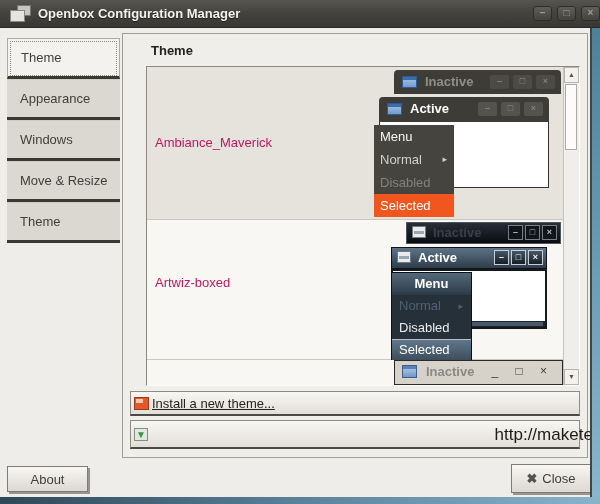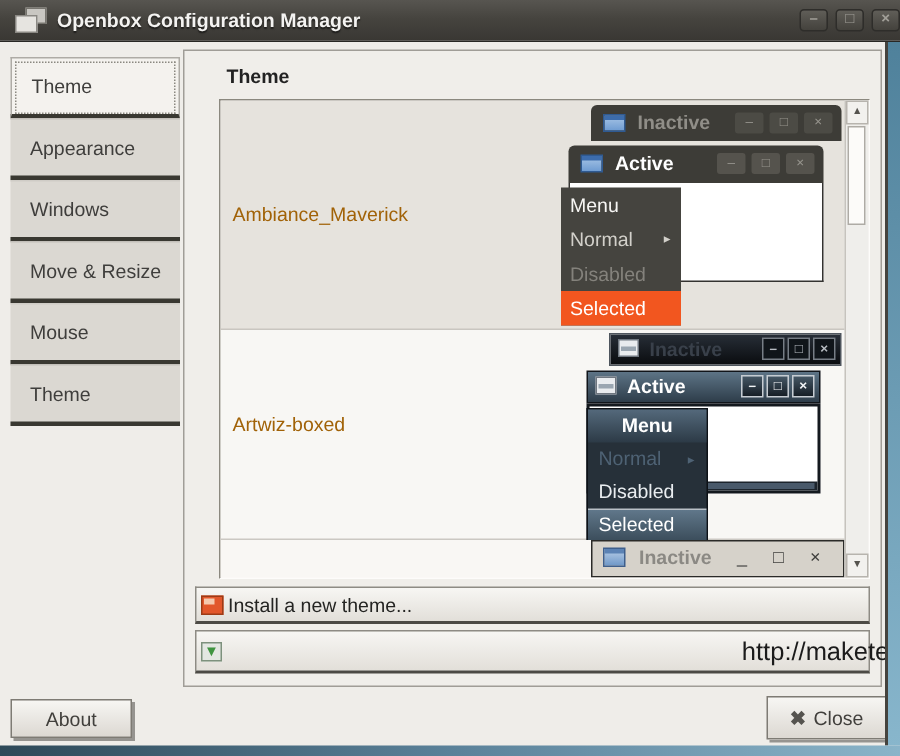--- a/index.html
+++ b/index.html
@@ -39,21 +39,21 @@
     border:1px solid #a09d97;background:#f0eeea;}
   .heading{position:absolute;left:28px;top:9px;font-size:13px;font-weight:bold;color:#222;}
 
   .theme-list{position:absolute;left:23px;top:32px;width:434px;height:320px;box-sizing:border-box;
     background:#f8f7f4;border:1px solid #8b887f;border-right-color:#fdfcfa;border-bottom-color:#fdfcfa;}
   .viewport{position:absolute;left:0;top:0;right:15px;bottom:0;overflow:hidden;}
   .row{position:relative;overflow:visible;}
   .row-1{height:152px;background:#e6e3dd;border-bottom:1px solid #c9c6c0;}
   .row-2{height:139px;background:#f8f7f4;border-bottom:1px solid #cbc8c2;}
   .row-3{height:25px;background:#f9f7f4;}
-  .row-label{position:absolute;left:8px;font-size:13px;color:#a16207;}
+  .row-label{position:absolute;left:8px;font-size:13px;color:#be185d;}
 
   
   .a-bar{position:absolute;box-sizing:border-box;background:#3d3c37;border-radius:4px 4px 0 0;}
   .a-icon{position:absolute;left:8px;top:6px;width:15px;height:12px;box-sizing:border-box;
     background:linear-gradient(#a9c6e6,#6f9cd2);border:1px solid #2f5a92;}
   .a-icon::before{content:"";position:absolute;left:0;top:0;right:0;height:3px;background:#3c6cac;}
   .a-title{position:absolute;left:31px;top:4px;font-size:13px;font-weight:bold;}
   .a-btns{position:absolute;right:6px;top:5px;display:flex;gap:4px;}
   .a-btn{width:19px;height:14px;background:#4c4b45;border-radius:2px;color:#96948d;
     font-size:9px;line-height:13px;text-align:center;}
@@ -107,21 +107,21 @@
   .sb-btn{position:absolute;left:0;width:15px;height:16px;box-sizing:border-box;background:#f2f1ee;
     border:1px solid #b7b4ae;color:#55534e;font-size:7px;text-align:center;line-height:14px;}
   .sb-up{top:0;} .sb-down{bottom:0;}
   .sb-thumb{position:absolute;left:1px;top:17px;width:12px;height:66px;box-sizing:border-box;
     background:#fcfbf9;border:1px solid #aeaba5;}
 
   
   .btn-wide{position:absolute;left:7px;width:450px;box-sizing:border-box;display:flex;align-items:center;
     gap:3px;background:linear-gradient(#f7f6f3,#e2dfd9);border:1px solid #8e8b84;
     border-bottom:2px solid #4c4a45;font-size:13px;color:#242422;padding:0 3px;cursor:default;}
-  .bw-install{top:357px;height:25px;}
+  .bw-install{top:357px;height:25px;text-decoration:underline;}
   .bw-create{top:386px;height:29px;}
   .ic-install{position:relative;width:15px;height:13px;background:#e2572b;border:1px solid #9c3b16;box-sizing:border-box;flex:0 0 auto;}
   .ic-install::before{content:"";position:absolute;left:1px;top:1px;right:5px;height:4px;background:#f5c9ae;}
   .ic-archive{position:relative;width:14px;height:13px;background:#e3e7e2;border:1px solid #7d917d;
     box-sizing:border-box;flex:0 0 auto;color:#3f9440;font-size:10px;line-height:11px;text-align:center;font-weight:bold;}
   .watermark{position:absolute;left:250px;top:388px;width:320px;height:26px;line-height:26px;
     text-align:right;font-size:17px;color:#1b1b1b;}
 
   
   .btn3d{position:absolute;box-sizing:border-box;background:linear-gradient(#f7f6f3,#dcd8d2);
@@ -145,21 +145,20 @@
     <div class="win-btn wb-min">–</div>
     <div class="win-btn wb-max">□</div>
     <div class="win-btn wb-close">×</div>
   </div>
 
   <div class="sidebar">
     <div class="tab selected">Theme</div>
     <div class="tab">Appearance</div>
     <div class="tab">Windows</div>
     <div class="tab">Move &amp; Resize</div>
-    <div class="tab">Mouse</div>
     <div class="tab">Theme</div>
   </div>
 
   <div class="panel">
     <div class="heading">Theme</div>
 
     <div class="theme-list">
       <div class="viewport">
 
         <div class="row row-1">

